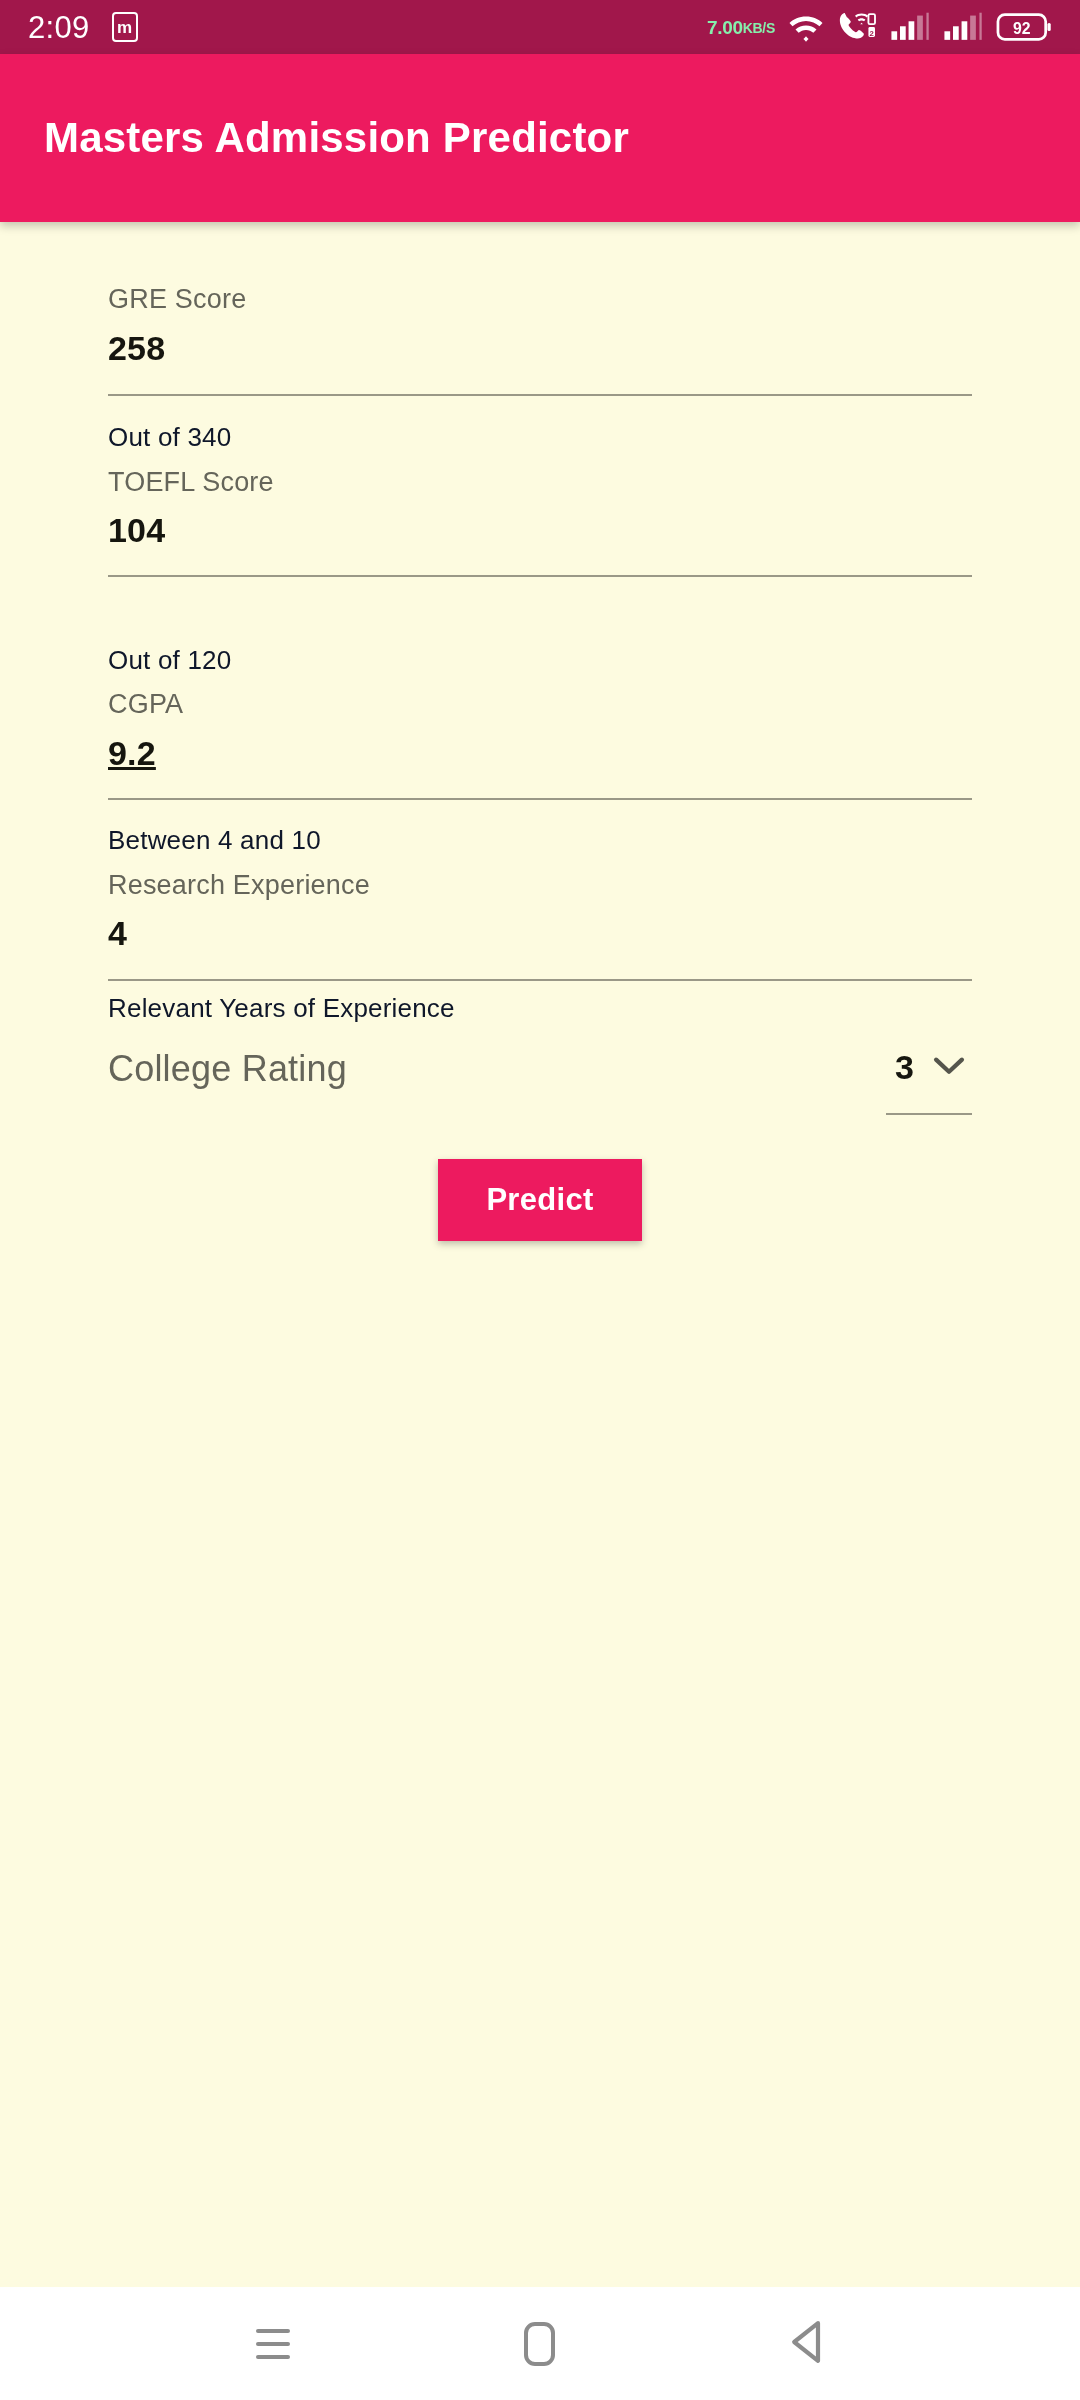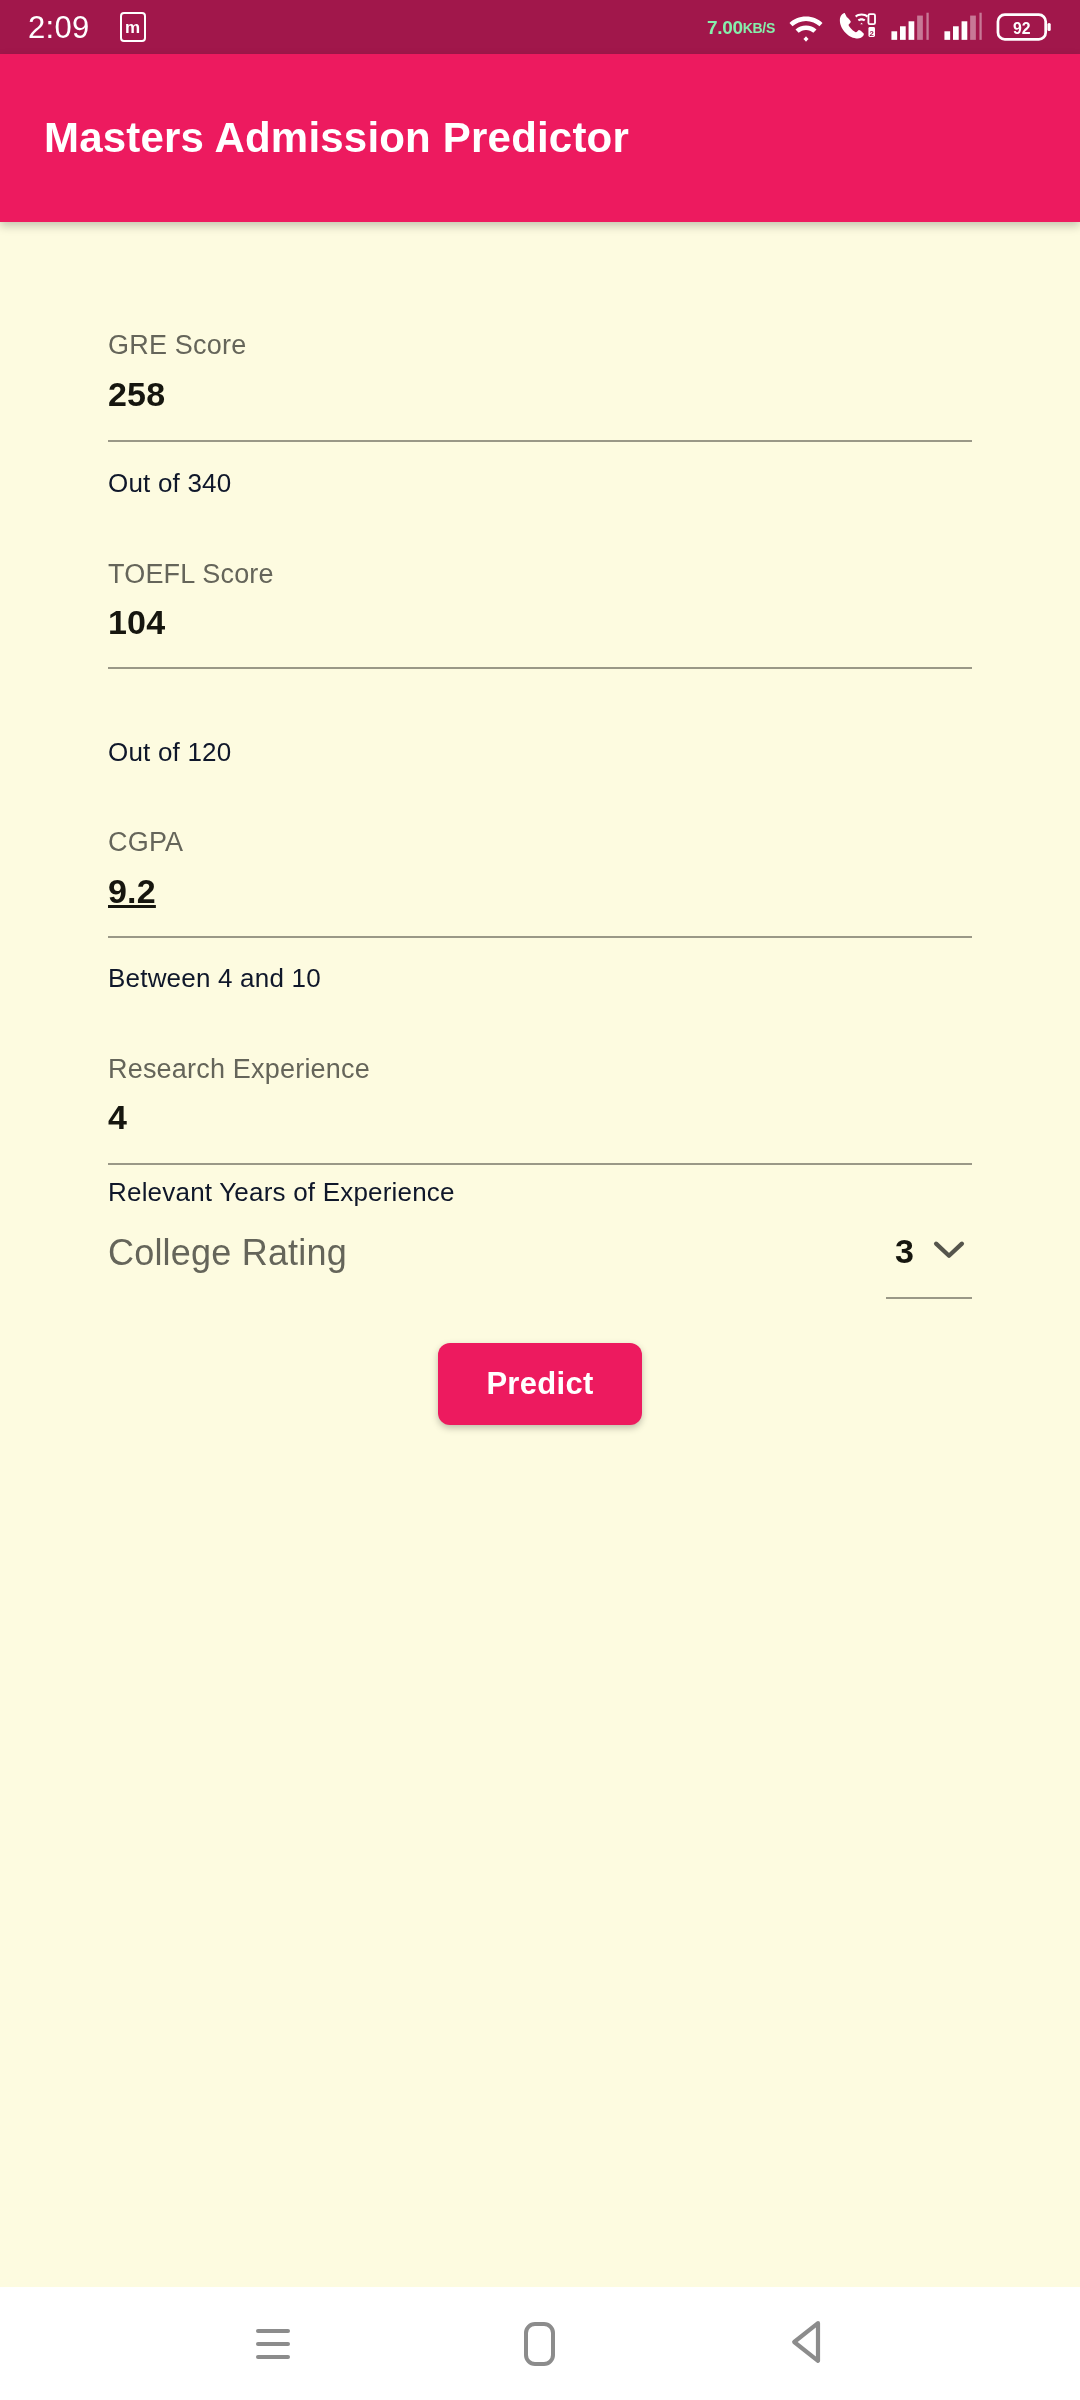--- a/index.html
+++ b/index.html
@@ -11,21 +11,21 @@
   }
   #screen { position:relative; width:1080px; height:2400px; background:#ffffff; }
 
   
   .status-bar{
     position:absolute; top:0; left:0; width:1080px; height:54px;
     background:#A1174B; color:#ffffff;
     display:flex; align-items:center; justify-content:space-between;
     padding:0 28px;
   }
-  .sb-left{ display:flex; align-items:center; gap:30px; }
+  .sb-left{ display:flex; align-items:center; gap:22px; }
   .sb-time{ font-size:31px; font-weight:400; letter-spacing:.3px; color:#fff; line-height:1; }
   .sb-appbadge{
     width:26px; height:30px; border:2.5px solid #fff; border-radius:4px;
     display:flex; align-items:center; justify-content:center;
     font-size:17px; font-weight:700; line-height:1; color:#fff;
   }
   .sb-right{ display:flex; align-items:center; gap:13px; }
   .sb-speed{
     display:flex; flex-direction:row; align-items:center; justify-content:center;
     line-height:1; color:#86efac;
@@ -49,21 +49,21 @@
 
   
   .content{
     position:absolute; top:222px; left:0; width:1080px; height:2065px;
     background:#FDFBE0;
     padding:0 108px;
   }
 
   .field{ position:relative; }
   .field-label{
-    color:#65655A; font-size:27px; font-weight:500; letter-spacing:.2px;margin-top:46px;
+    color:#65655A; font-size:27px; font-weight:500; letter-spacing:.2px;
   }
   .field-value{
     color:#16160F; font-size:34px; font-weight:700; letter-spacing:.2px;
   }
   .field-divider{
     height:2px; background:#9A9887; width:100%;
   }
   .field-helper{
     color:#0f172a; font-size:26px; font-weight:500; letter-spacing:.2px;
   }
@@ -108,21 +108,21 @@
   .dropdown-underline{
     height:2px; background:#9A9887; width:86px; margin-top:26px; align-self:flex-start;
     margin-left:4px;
   }
 
   
   .btn-wrap{ display:flex; justify-content:center; padding-top:44px; }
   .predict-btn{
     background:#ED1A5F; color:#ffffff;
     font-size:31px; font-weight:700; letter-spacing:.3px;
-    border:none; border-radius:12px;
+    border:none; border-radius:0;
     padding:23px 48px;
     box-shadow:0 3px 7px rgba(0,0,0,0.25);
     cursor:pointer;
     font-family:"Liberation Sans", sans-serif;
   }
 
   
   .nav-bar{
     position:absolute; bottom:0; left:0; width:1080px; height:113px;
     background:#FFFFFF;

